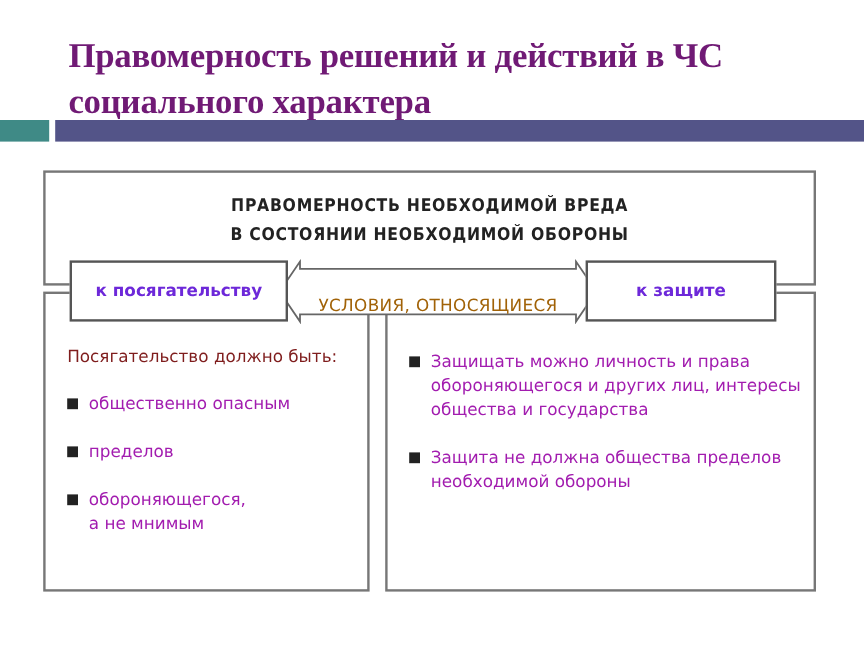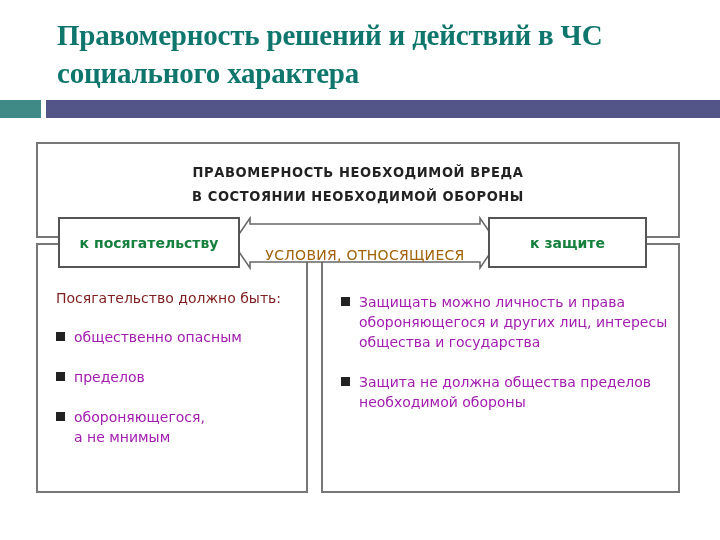--- a/index.html
+++ b/index.html
@@ -1,29 +1,29 @@
 <!DOCTYPE html>
 <html><head>
 <meta charset="utf-8">
 <style>
   html, body { margin:0; padding:0; }
   body { width:720px; height:540px; background:#ffffff; position:relative; overflow:hidden;
          font-family:"DejaVu Sans", sans-serif; color:#1a1a1a; }
-  .title { position:absolute; left:57px; top:16px; width:660px;
-           font-family:"Liberation Serif", serif; font-weight:bold; font-size:29px; line-height:38px; color:#0f766e; letter-spacing:-0.2px; }
+  .title { position:absolute; left:57px; top:28px; width:660px;
+           font-family:"Liberation Serif", serif; font-weight:bold; font-size:29px; line-height:38px; color:#701a75; letter-spacing:-0.2px; }
   .bar-teal { position:absolute; left:0; top:100px; width:41px; height:18px; background:#3f8a86; }
   .bar-purple { position:absolute; left:46px; top:100px; width:674px; height:18px; background:#535488; }
   .box { position:absolute; border:2px solid #777; box-sizing:border-box; background:#fff; }
   .top-frame { left:36px; top:142px; width:644px; height:96px; background:transparent; }
   .heading { position:absolute; left:36px; top:160px; width:644px; text-align:center;
              font-family:"DejaVu Sans Condensed","DejaVu Sans", sans-serif; font-weight:bold; font-size:14.5px; line-height:24px; color:#222; letter-spacing:0.6px; }
   .panel-left { left:36px; top:243px; width:272px; height:250px; background:transparent; }
   .panel-right { left:321px; top:243px; width:359px; height:250px; background:transparent; }
   .label-box { position:absolute; top:217px; height:51px; border:2px solid #555; box-sizing:border-box; background:#fff;
-               display:flex; align-items:center; justify-content:center; font-weight:bold; font-size:14px; color:#15803d; }
+               display:flex; align-items:center; justify-content:center; font-weight:bold; font-size:14px; color:#6d28d9; }
   .label-left { left:58px; width:182px; }
   .label-right { left:488px; width:159px; }
   .arrow { position:absolute; left:230px; top:216px; width:270px; height:54px; }
   .arrow-text { position:absolute; left:255px; top:231px; width:220px; text-align:center; font-size:14px; color:#a16207; letter-spacing:0.3px;margin-top:16px; }
   .intro { position:absolute; left:56px; top:290px; font-size:14px; color:#7f1d1d; }
   .list { position:absolute; margin:0; padding:0; list-style:none; font-size:14px; color:#a21caf; line-height:20px; }
   .list li { position:relative; padding-left:18px; }
   .list li .sq { position:absolute; left:0; top:5px; width:9px; height:9px; background:#222; }
   .left-list { left:56px; top:327px; width:240px; }
   .left-list li { margin-bottom:20px; }

